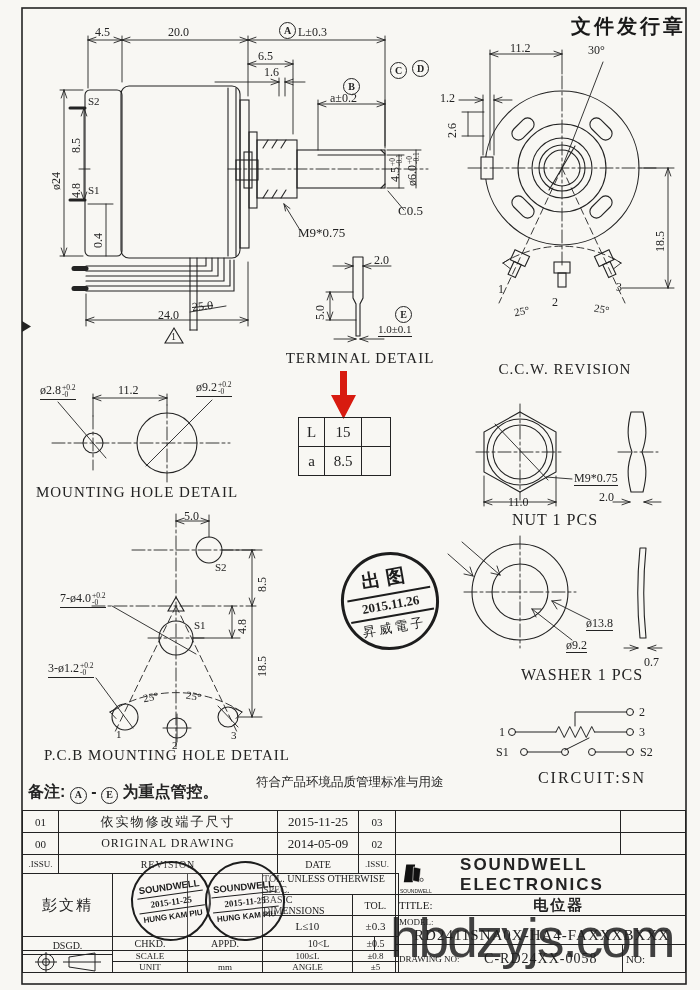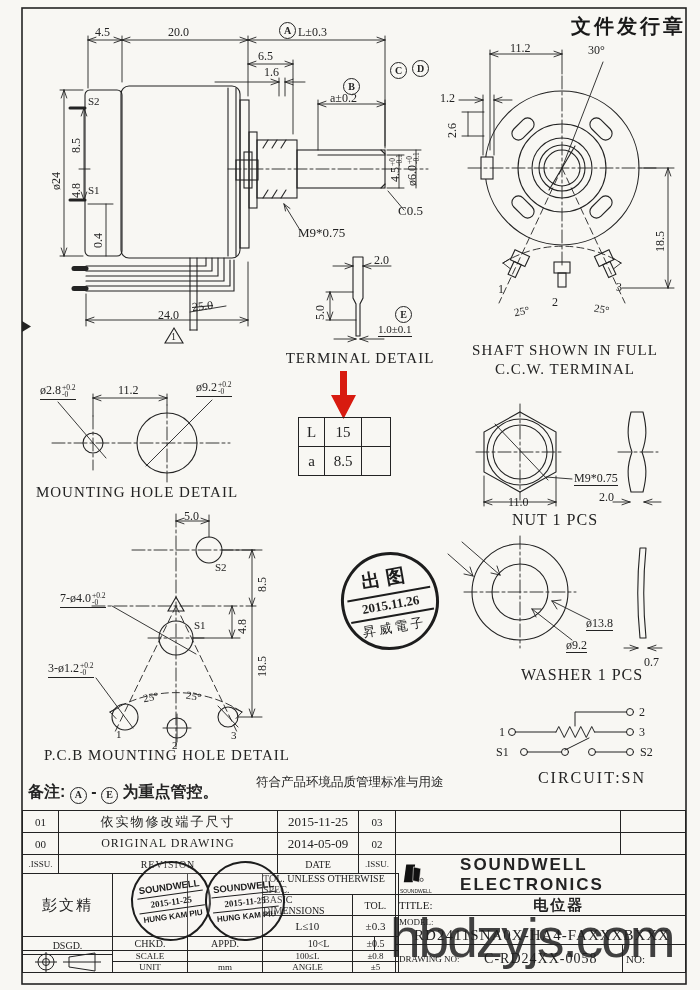--- a/index.html
+++ b/index.html
@@ -315,22 +315,21 @@
 <span class="lb" style="left:510px;top:42px;">11.2</span>
 <span class="lb" style="left:588px;top:44px;">30°</span>
 <span class="lb" style="left:440px;top:92px;">1.2</span>
 <span class="lb v" style="left:446px;top:138px;">2.6</span>
 <span class="lb v" style="left:654px;top:252px;">18.5</span>
 <span class="lb" style="left:498px;top:283px;">1</span>
 <span class="lb" style="left:552px;top:296px;">2</span>
 <span class="lb" style="left:616px;top:281px;">3</span>
 <span class="lb" style="left:514px;top:306px;font-size:11px;transform:rotate(-10deg);">25°</span>
 <span class="lb" style="left:594px;top:304px;font-size:11px;transform:rotate(10deg);">25°</span>
-<span class="lb cap" style="left:565px;top:343px;">SHAFT SHOWN IN FULL</span>
-<span class="lb cap" style="left:565px;top:362px;">C.C.W. TERMINAL</span>
+<span class="lb cap" style="left:565px;top:362px;">C.C.W. REVISION</span>
 
 <span class="lb" style="left:374px;top:254px;">2.0</span>
 <span class="lb v" style="left:314px;top:320px;">5.0</span>
 <span class="cc" style="left:395px;top:306px;">E</span>
 <span class="lb ul" style="left:378px;top:324px;font-size:11px;">1.0±0.1</span>
 <span class="lb cap" style="left:360px;top:351px;">TERMINAL DETAIL</span>
 
 <div class="tc" style="left:298px;top:417px;width:27px;height:30px;font-size:15px;">L</div>
 <div class="tc" style="left:324px;top:417px;width:38px;height:30px;font-size:15px;">15</div>
 <div class="tc" style="left:361px;top:417px;width:30px;height:30px;"></div>

